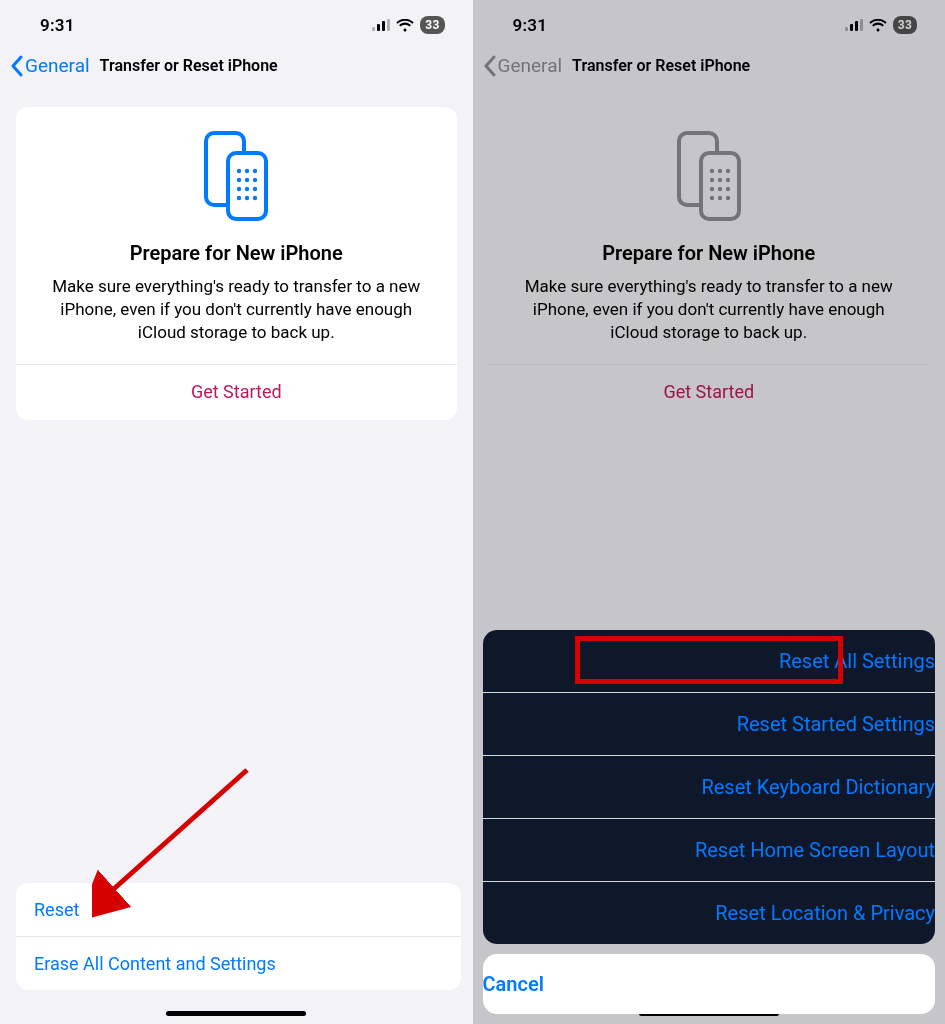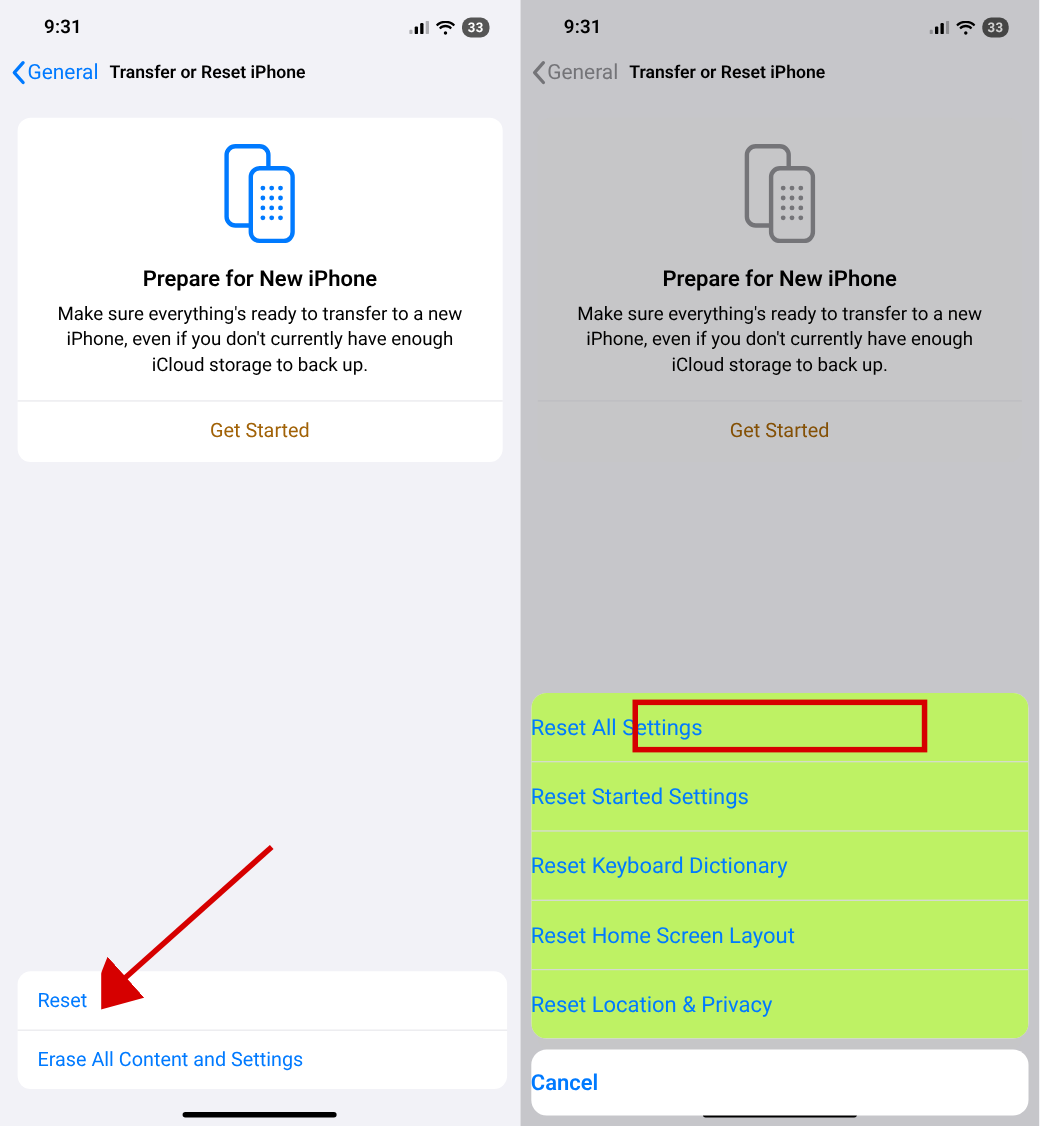--- a/index.html
+++ b/index.html
@@ -74,21 +74,21 @@
     margin: 20px 16px 0 16px;
     border-radius: 12px;
     padding: 24px 18px 0 18px;
     text-align: center;
   }
   .card-icon { display: flex; justify-content: center; margin-bottom: 18px; }
   .card-title { font-size: 20px; font-weight: 600; margin-bottom: 10px; }
   .card-desc { font-size: 17px; line-height: 1.35; color: #000; padding: 0 6px 20px 6px; }
   .card-divider { height: 1px; background: #e5e5ea; margin: 0 -18px; }
   .card-action {
-    color: #a16207;
+    color: #be185d;
     font-size: 18px;
     padding: 16px 0 18px 0;
   }
   
   .bottomlist {
     position: absolute;
     left: 16px; right: 12px;
     bottom: 34px;
     background: #fff;
     border-radius: 12px;
@@ -127,23 +127,23 @@
     z-index: 10;
   }
   .sheet-block {
     background: #eaeaec;
     border-radius: 14px;
     overflow: hidden;
   }
   .sheet-row {
     color: #007aff;
     font-size: 20px;
-    text-align: left;
+    text-align: right;
     padding: 19px 0;
-    background: #bef264;
+    background: #0f172a;
   }
   .sheet-row + .sheet-row { border-top: 1px solid #d8d8dc; }
   .sheet-cancel {
     background: #fff;
     border-radius: 14px;
     margin-top: 10px;
     text-align: left;
     padding: 18px 0;
     color: #007aff;
     font-size: 20px;

